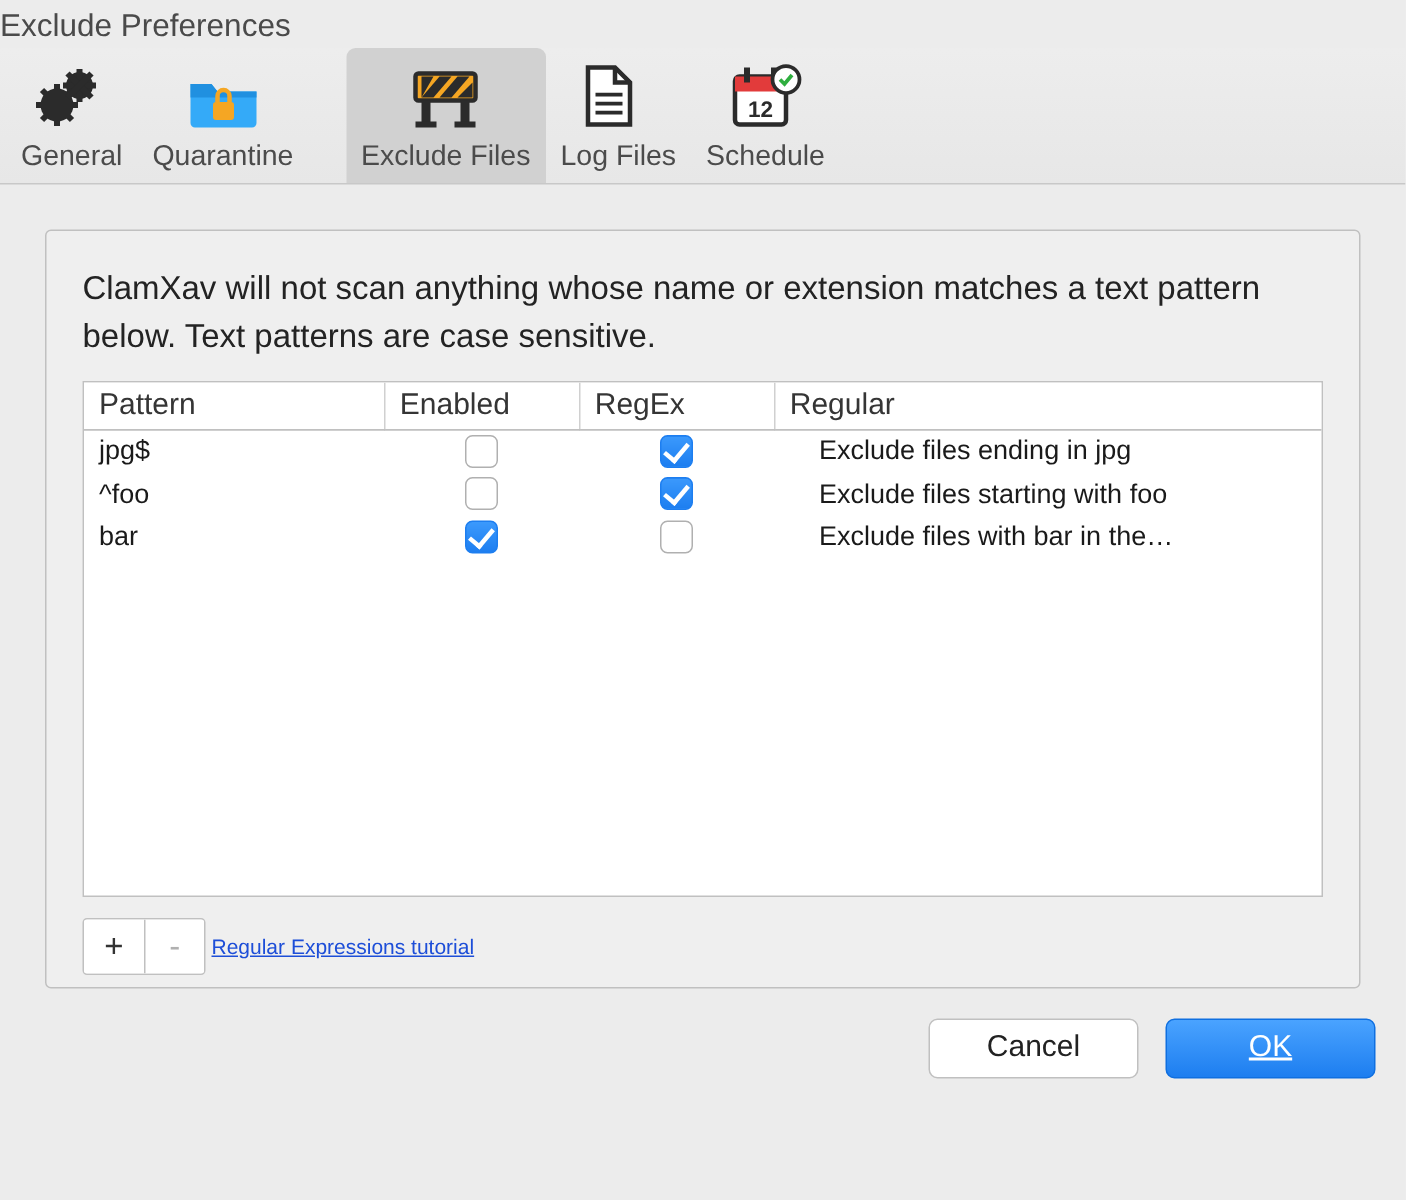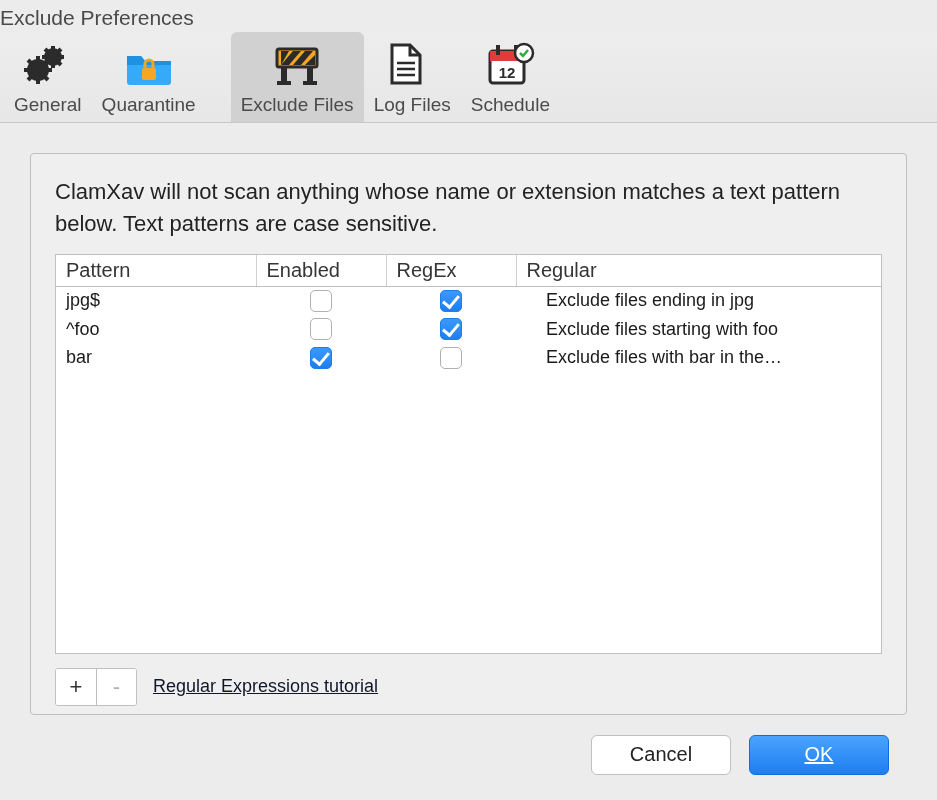--- a/index.html
+++ b/index.html
@@ -58,21 +58,21 @@
   }
   .description {
     font-size: 22px;
     line-height: 1.45;
     color: #232323;
     margin-bottom: 14px;
   }
   .table-wrap {
     background: #ffffff;
     border: 1px solid #c0c0c0;
-    height: 400px;
+    height: 344px;
     overflow: hidden;
   }
   table {
     width: 100%;
     border-collapse: collapse;
     table-layout: fixed;
   }
   thead th {
     text-align: left;
     font-weight: 400;
@@ -139,30 +139,30 @@
     align-items: center;
     justify-content: center;
     font-size: 22px;
     color: #333;
     cursor: pointer;
     background: #fff;
   }
   .pm-btn + .pm-btn { border-left: 1px solid #c0c0c0; }
   .pm-btn.disabled { color: #b0b0b0; cursor: default; }
   .tutorial-link {
-    margin-left: 16px;
-    color: #0f172a;
+    margin-left: 4px;
+    color: #1d4ed8;
     text-decoration: underline;
-    font-size: 18px;
+    font-size: 14px;
     cursor: pointer;
   }
   .footer {
     display: flex;
     justify-content: flex-end;
-    padding: 20px 48px 0 30px;
+    padding: 20px 20px 0 30px;
     gap: 18px;
   }
   .btn {
     min-width: 140px;
     height: 40px;
     border-radius: 6px;
     font-size: 20px;
     display: flex;
     align-items: center;
     justify-content: center;

